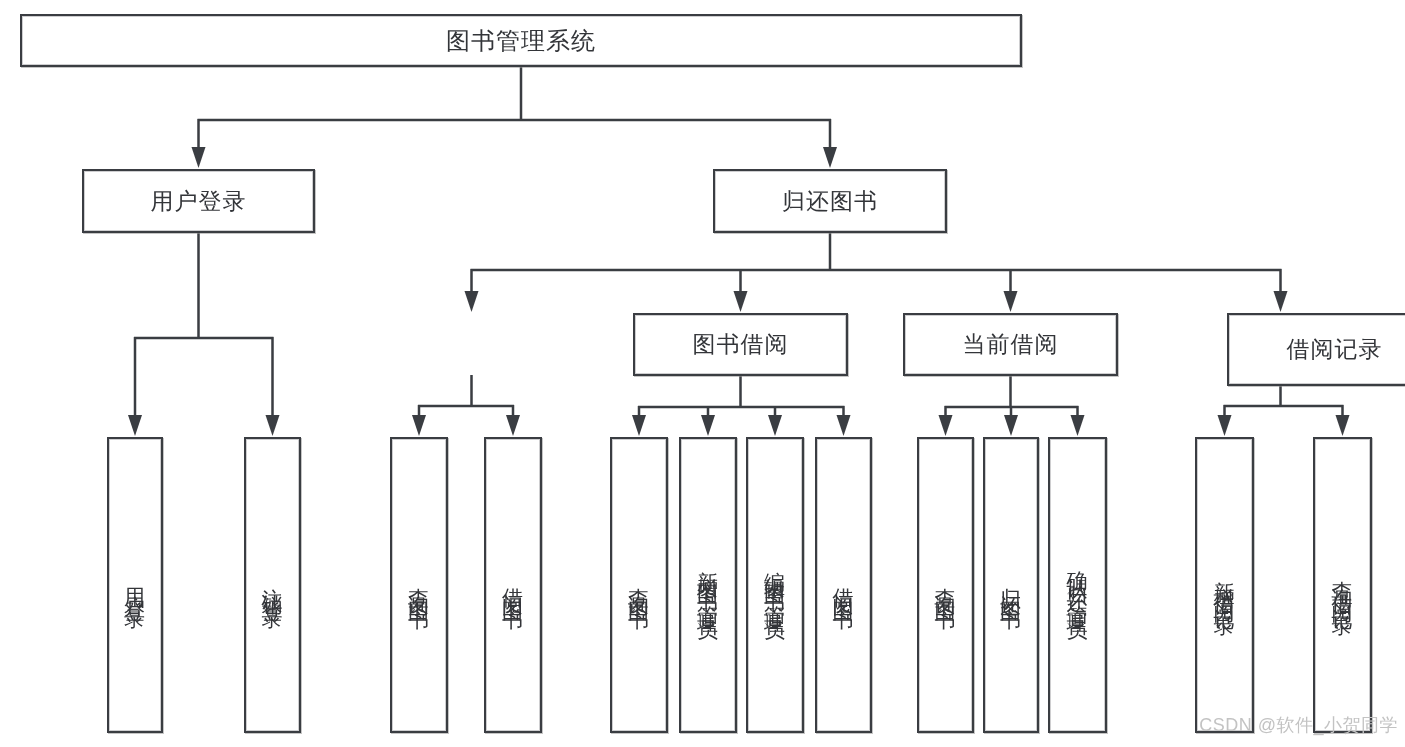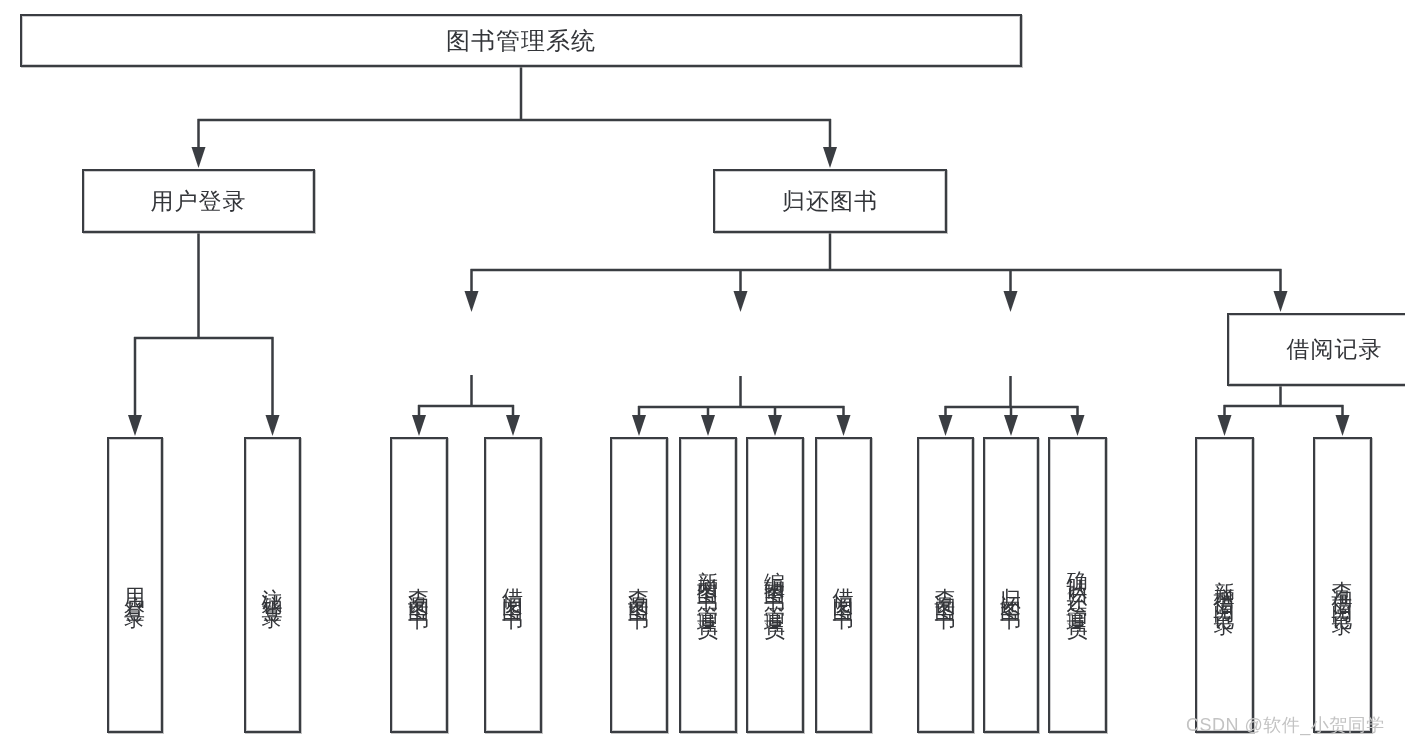--- a/index.html
+++ b/index.html
@@ -17,20 +17,21 @@
   }
   .hbox{font-size:24px;letter-spacing:1px;white-space:nowrap;}
   .lvl{font-size:23px;}
   .vbox .vtext{
     writing-mode:vertical-rl;text-orientation:mixed;
     font-size:21px;line-height:1;letter-spacing:7px;
   }
   .watermark{
     position:absolute;top:713px;left:1186px;width:212px;
     font-size:18px;letter-spacing:.5px;color:#c3c3c3;white-space:nowrap;
+    text-align:right;
   }
 </style>
 </head>
 <body>
 
 <div class="canvas">
 
   <svg class="edges" width="1405" height="747" viewBox="0 0 1405 747" xmlns="http://www.w3.org/2000/svg">
     <g stroke="#3a3d42" stroke-width="2.5" fill="none">
       <path d="M521 67 L521 120 M197.5 120 L831 120 M198.5 119 L198.5 150 M830 119 L830 150"></path>
@@ -68,20 +69,26 @@
     <span>图书管理系统</span>
   </div>
 
   <div class="box hbox lvl" style="left:82px;top:169px;width:233px;height:64px;">
     <span>用户登录</span>
   </div>
   <div class="box hbox lvl" style="left:713px;top:169px;width:234px;height:64px;">
     <span>归还图书</span>
   </div>
 
+  <div class="box hbox lvl" style="left:633px;top:313px;width:215px;height:63px;">
+    <span>图书借阅</span>
+  </div>
+  <div class="box hbox lvl" style="left:903px;top:313px;width:215px;height:63px;">
+    <span>当前借阅</span>
+  </div>
   <div class="box hbox lvl" style="left:1227px;top:313px;width:215px;height:73px;">
     <span>借阅记录</span>
   </div>
 
   <div class="box vbox" style="left:107px;top:437px;width:56px;height:296px;">
     <span class="vtext">用户登录</span>
   </div>
   <div class="box vbox" style="left:244px;top:437px;width:57px;height:296px;">
     <span class="vtext">注销登录</span>
   </div>

